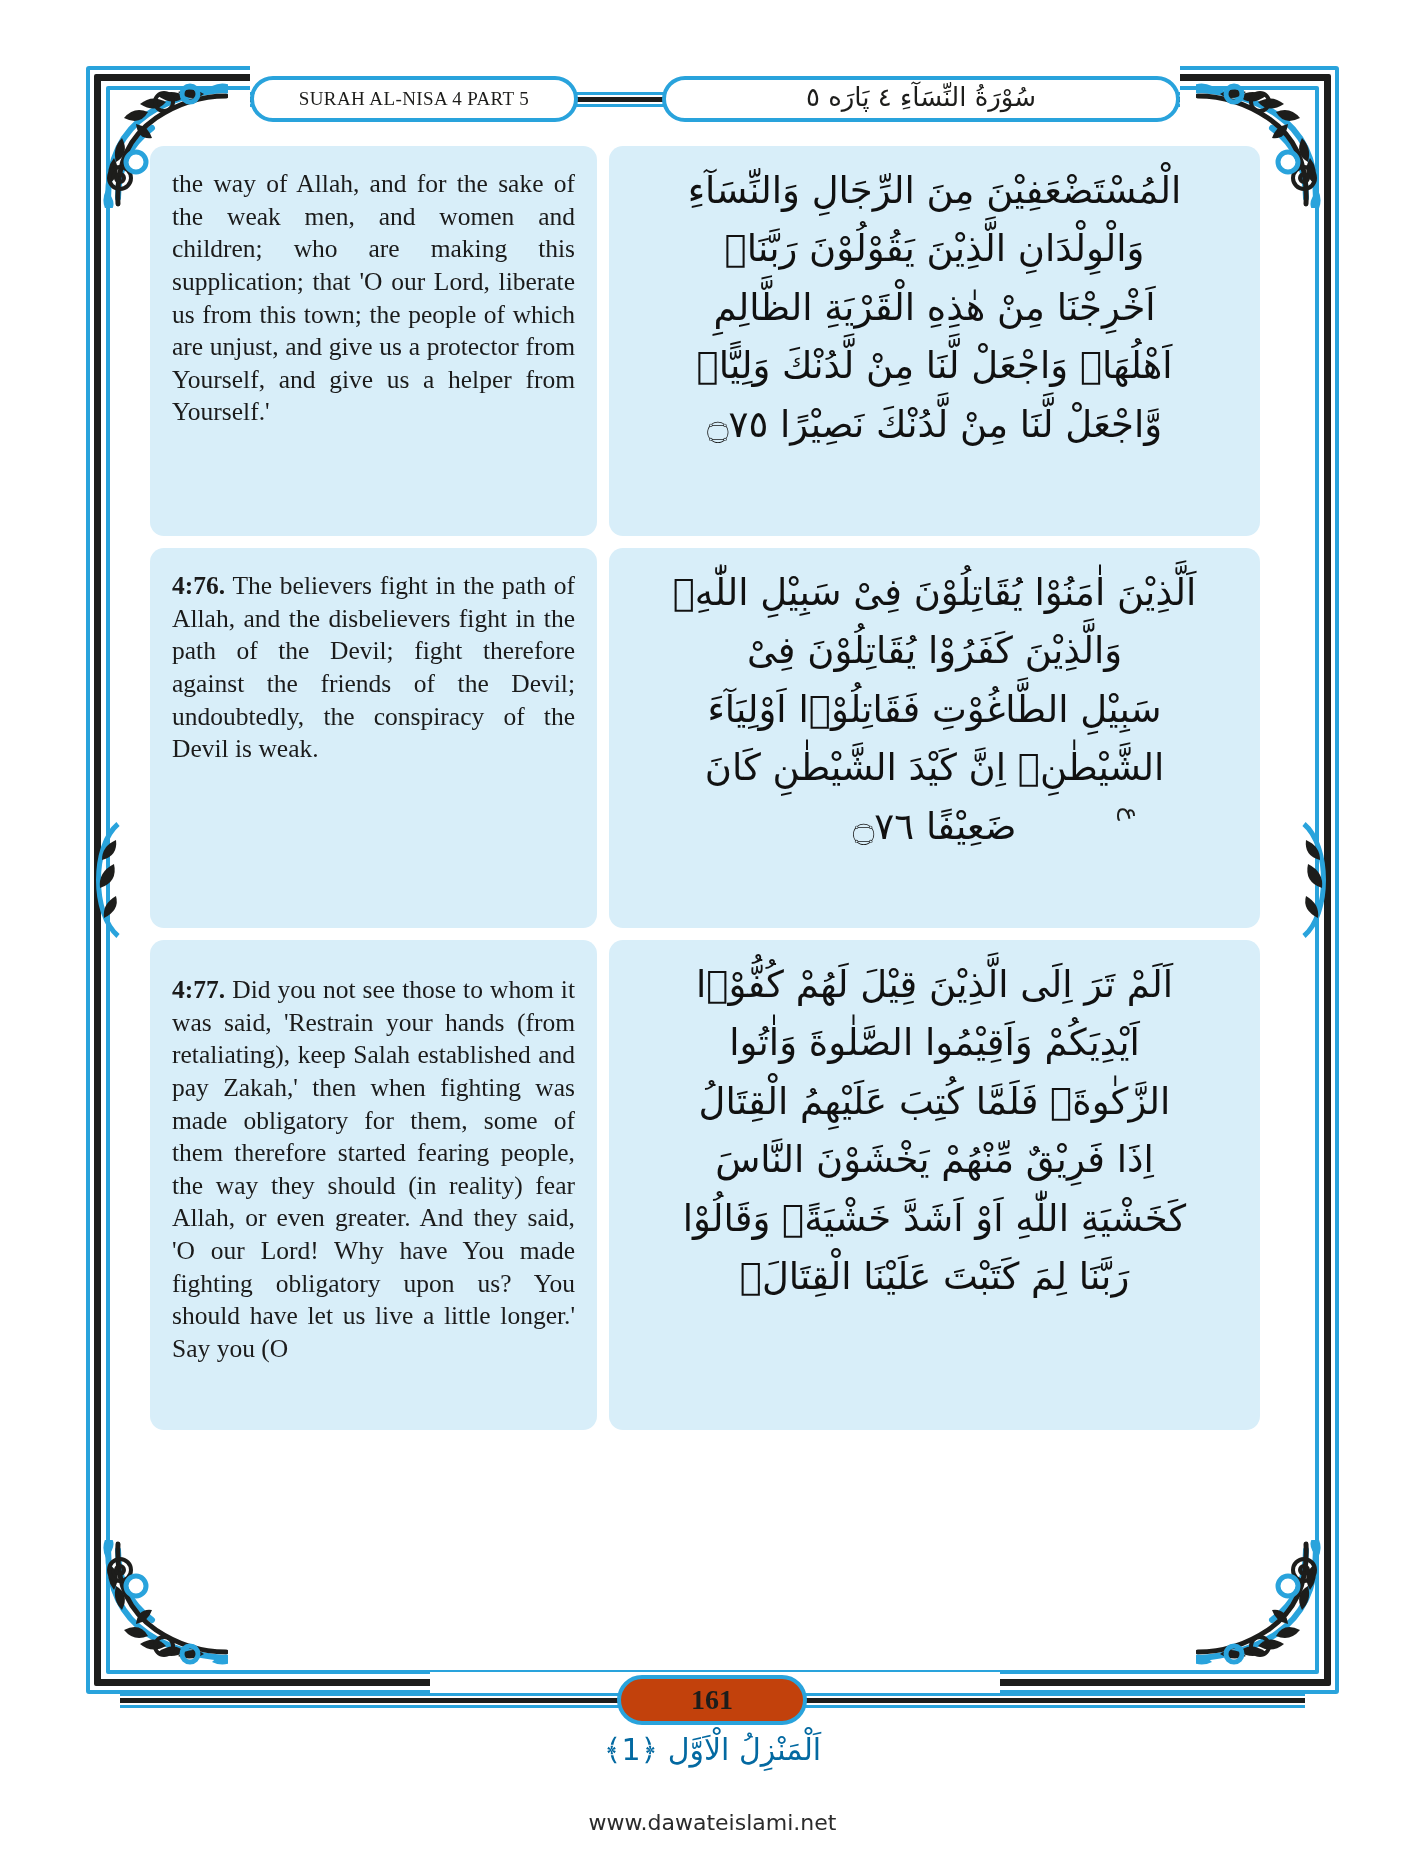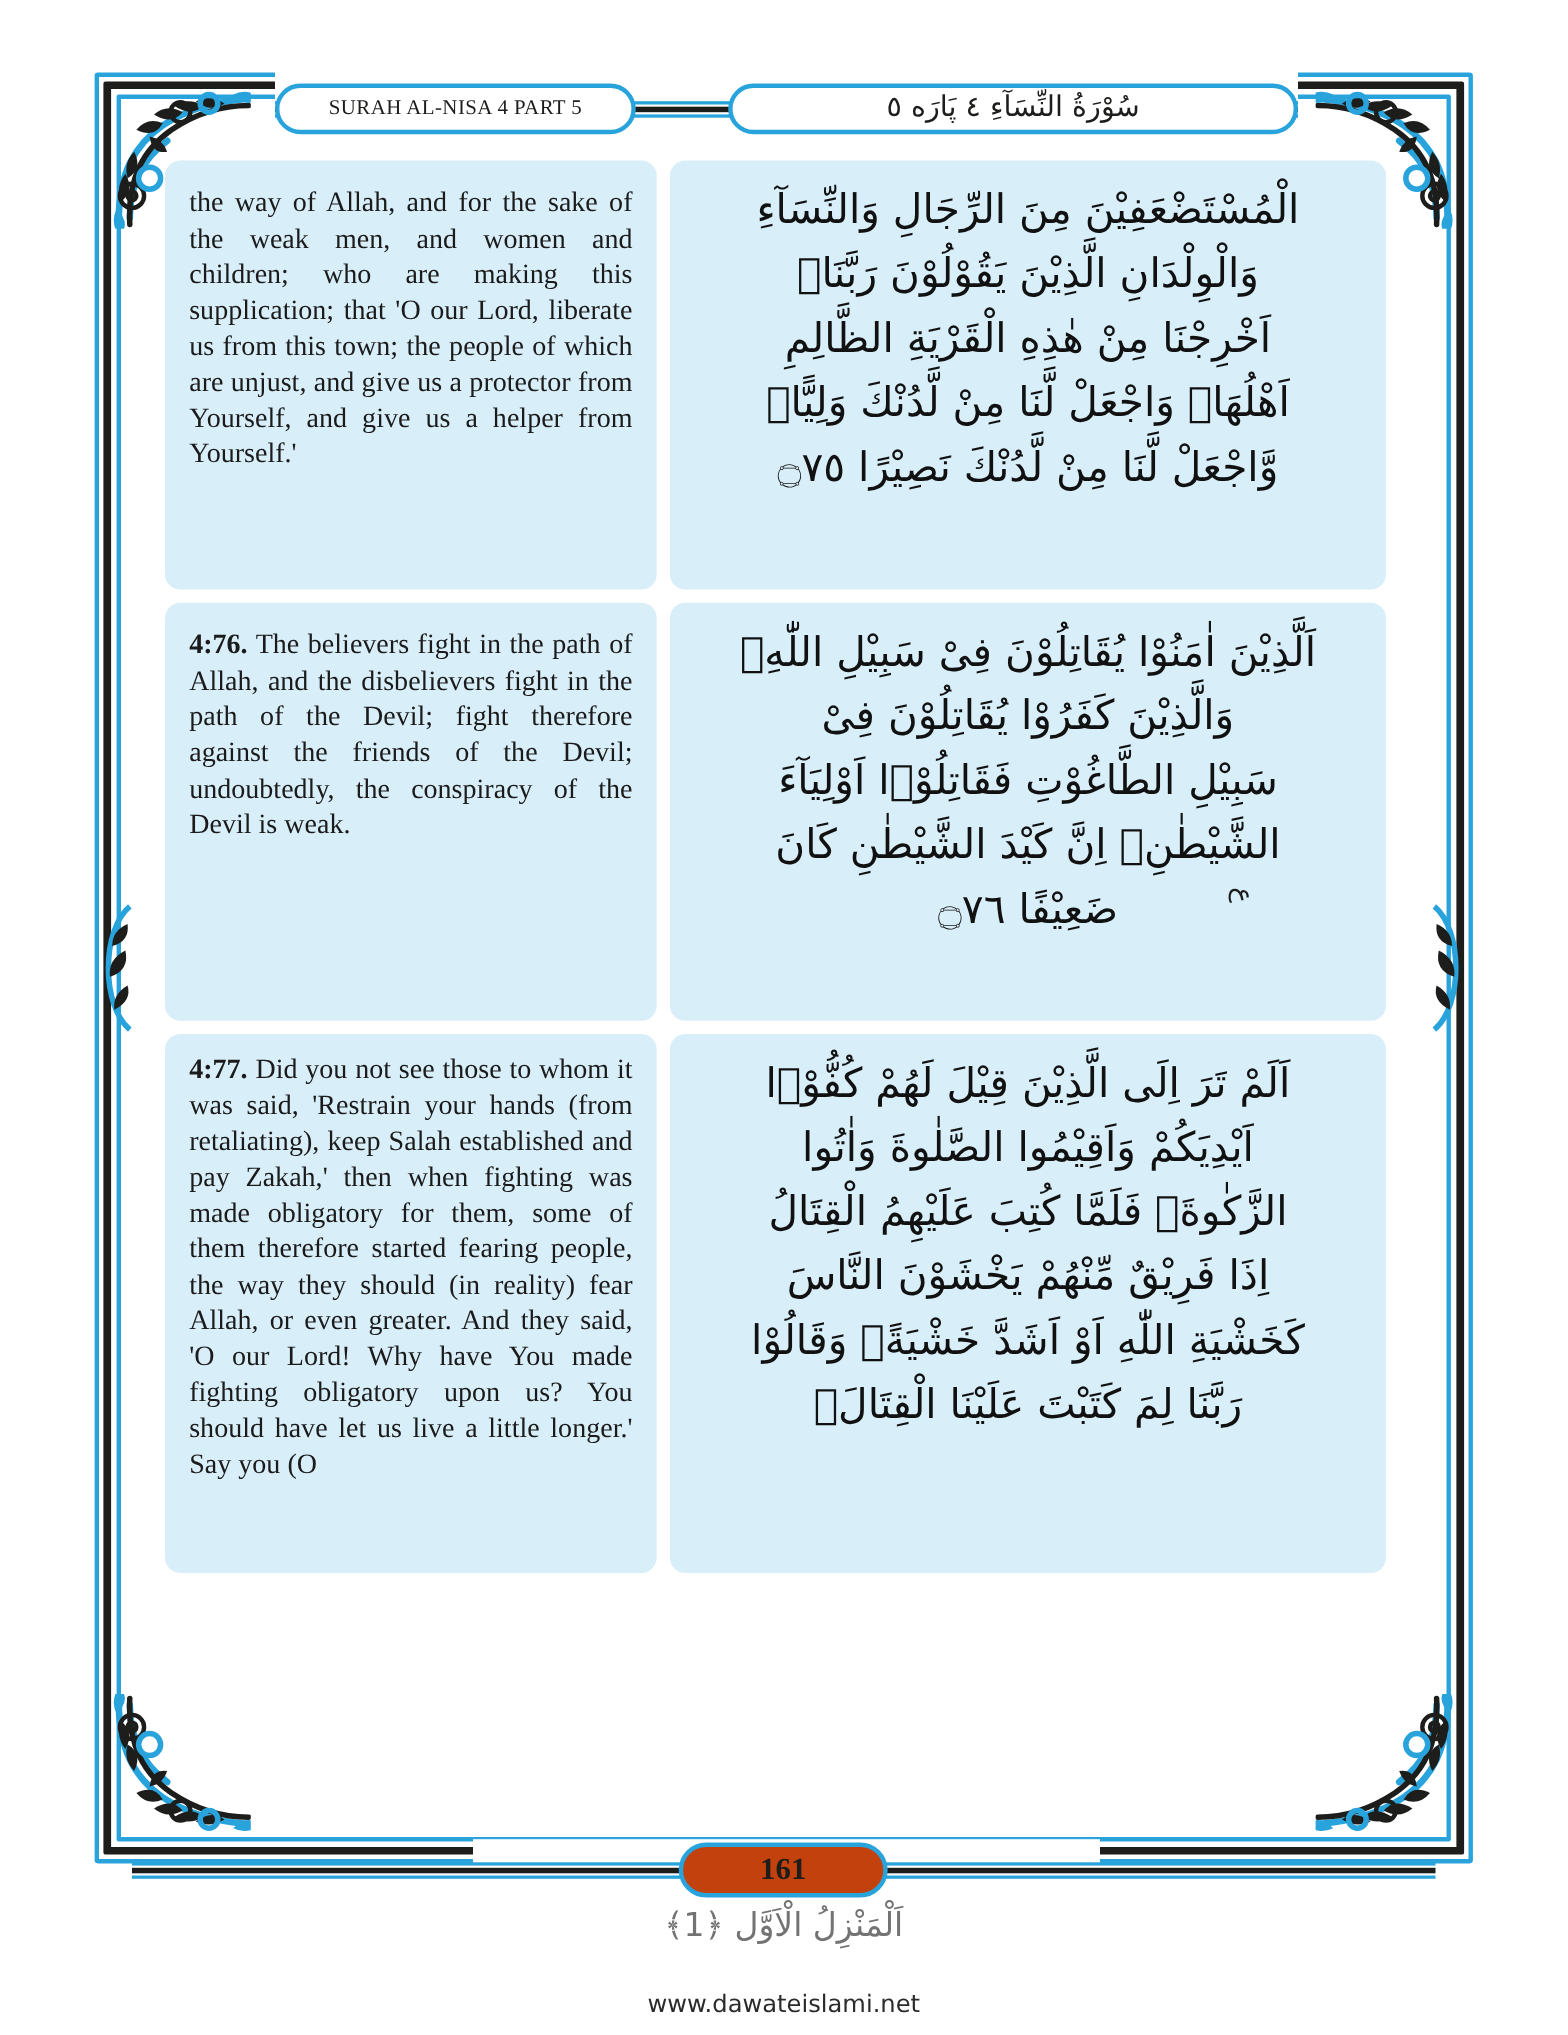--- a/index.html
+++ b/index.html
@@ -168,21 +168,21 @@
   }
   .ar-box .ar-line { white-space: nowrap; display: block; }
 
   
   .row-1 .en-box, .row-1 .ar-box { height: 390px; }
   .row-2 .en-box, .row-2 .ar-box { height: 380px; }
   .row-3 .en-box, .row-3 .ar-box { height: 490px; }
 
   .row-1 .en-box { padding-top: 22px; }
   .row-2 .en-box { padding-top: 22px; }
-  .row-3 .en-box { padding-top: 16px; }
+  .row-3 .en-box { padding-top: 34px; }
 
   
   .ruku {
     position: absolute;
     left: 1108px;
     top: 800px;
     width: 44px;
     text-align: center;
     font-family: "DejaVu Sans", sans-serif;
     font-size: 24px;
@@ -230,21 +230,21 @@
     color: #1d1d1b;
   }
 
   .manzil {
     position: absolute;
     left: 0; top: 1732px;
     width: 1425px;
     text-align: center;
     font-family: "DejaVu Sans", sans-serif;
     font-size: 30px;
-    color: #737373;
+    color: #0369a1;
     direction: rtl;
     z-index: 5;
   }
   .website {
     position: absolute;
     left: 0; top: 1790px;
     width: 1425px;
     text-align: center;
     font-family: "DejaVu Sans", sans-serif;
     font-size: 22px;

